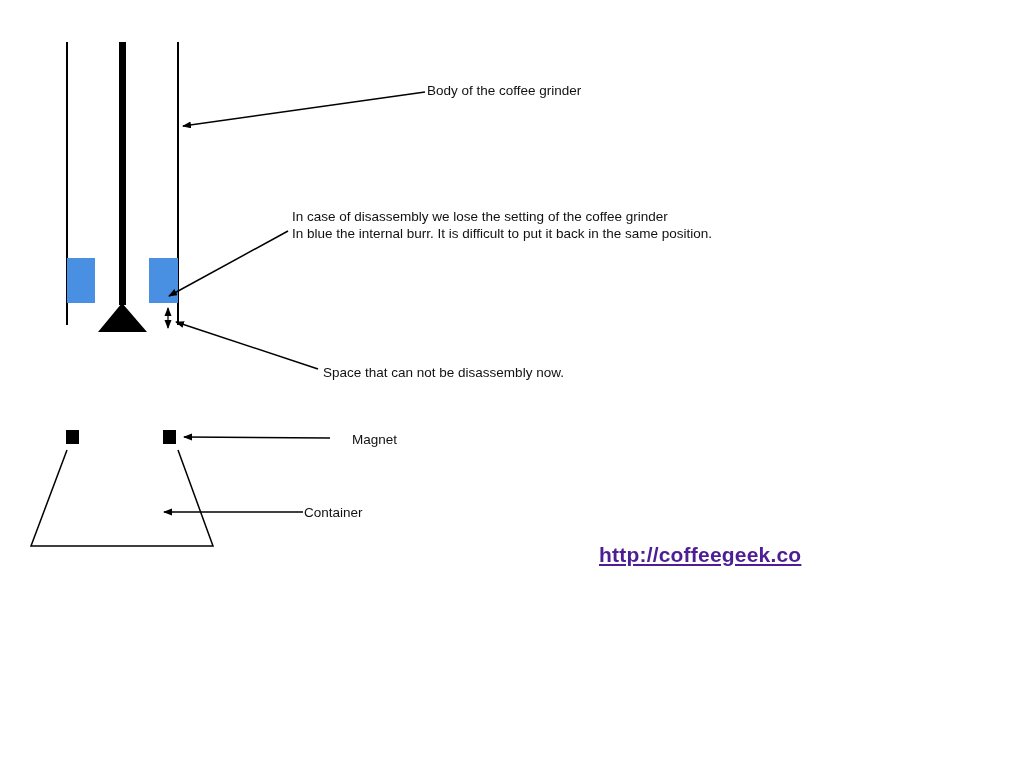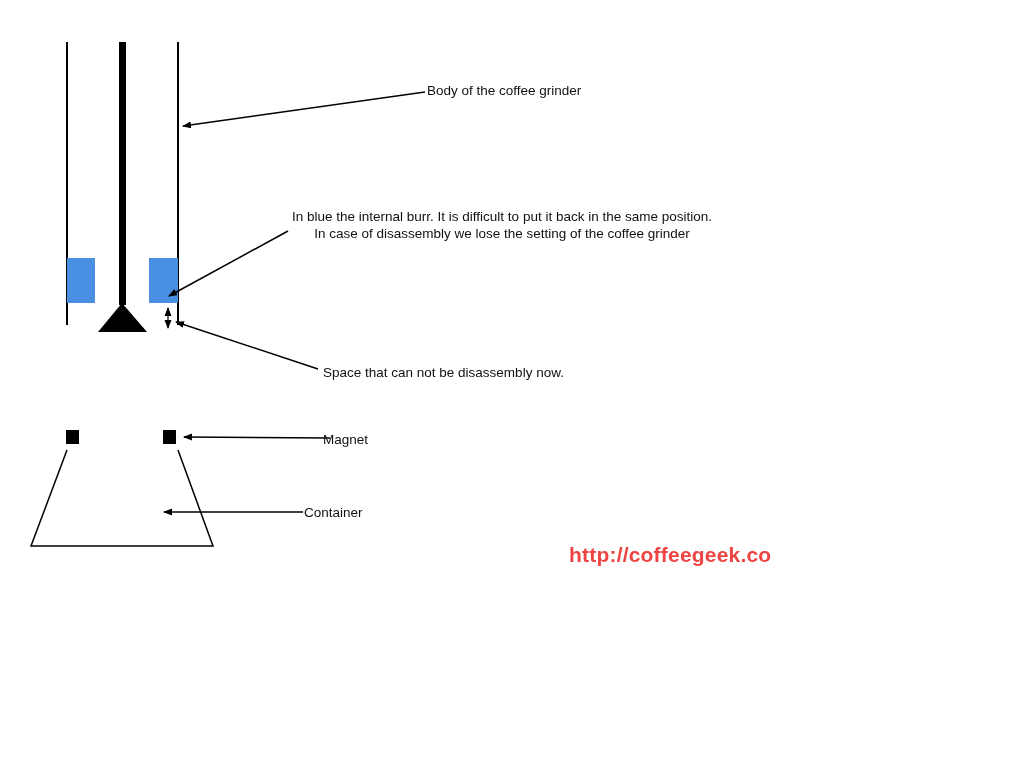--- a/index.html
+++ b/index.html
@@ -7,50 +7,50 @@
     padding: 0;
     background: #ffffff;
     font-family: "Liberation Sans", sans-serif;
   }
   .canvas {
     position: relative;
     width: 1024px;
     height: 576px;
     background: #ffffff;
     overflow: hidden;
-    text-align: center;
   }
   .diagram-svg {
     position: absolute;
     left: 0;
     top: 0;
     width: 1024px;
     height: 768px;
   }
   .label {
     position: absolute;
     color: #111111;
     font-size: 13.5px;
     line-height: 17px;
     white-space: nowrap;
   }
   .url-label {
     position: absolute;
-    left: 569px;
+    left: 599px;
     top: 543px;
     font-size: 21px;
     font-weight: 700;
-    color: #ef4444;
+    color: #4c1d95;
     letter-spacing: 0.2px;
     white-space: nowrap;
+    text-decoration: underline;
   }
   .lbl-body      { left: 427px; top: 82px;  }
   .lbl-burr      { left: 292px; top: 208px; }
   .lbl-space     { left: 323px; top: 364px; }
-  .lbl-magnet    { left: 323px; top: 431px; }
+  .lbl-magnet    { left: 352px; top: 431px; }
   .lbl-container { left: 304px; top: 504px; }
 </style>
 </head>
 <body>
 
 <div class="canvas">
 
   <svg class="diagram-svg" viewBox="0 0 1024 768">
     <defs>
       <marker id="arrowEnd" markerWidth="9" markerHeight="8" refX="8" refY="3.5" orient="auto" markerUnits="userSpaceOnUse">
@@ -85,22 +85,22 @@
     <line x1="330" y1="438" x2="184" y2="437" stroke="#000000" stroke-width="1.5" marker-end="url(#arrowEnd)"></line>
 
     <polyline points="67,450 31,546 213,546 178,450" fill="none" stroke="#000000" stroke-width="1.5"></polyline>
 
     <line x1="303" y1="512" x2="164" y2="512" stroke="#000000" stroke-width="1.5" marker-end="url(#arrowEnd)"></line>
   </svg>
 
   <div class="label lbl-body">Body of the coffee grinder</div>
 
   <div class="label lbl-burr">
+    <div>In case of disassembly we lose the setting of the coffee grinder</div>
     <div>In blue the internal burr. It is difficult to put it back in the same position.</div>
-    <div>In case of disassembly we lose the setting of the coffee grinder</div>
   </div>
 
   <div class="label lbl-space">Space that can not be disassembly now.</div>
 
   <div class="label lbl-magnet">Magnet</div>
 
   <div class="label lbl-container">Container</div>
 
   <div class="url-label">http://coffeegeek.co</div>
 

